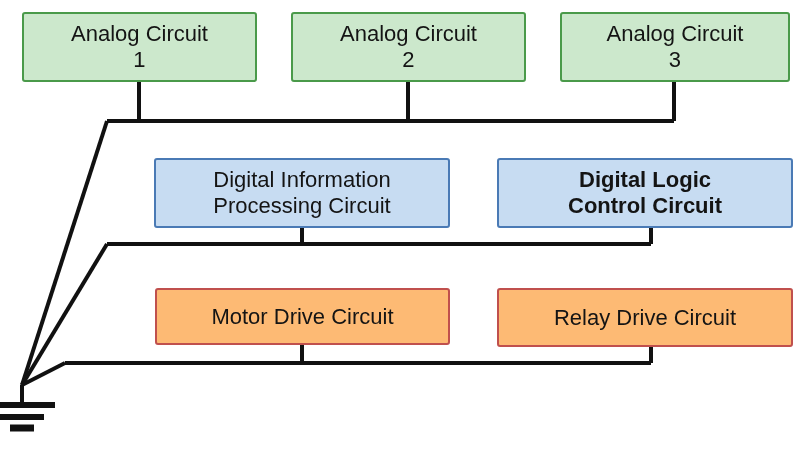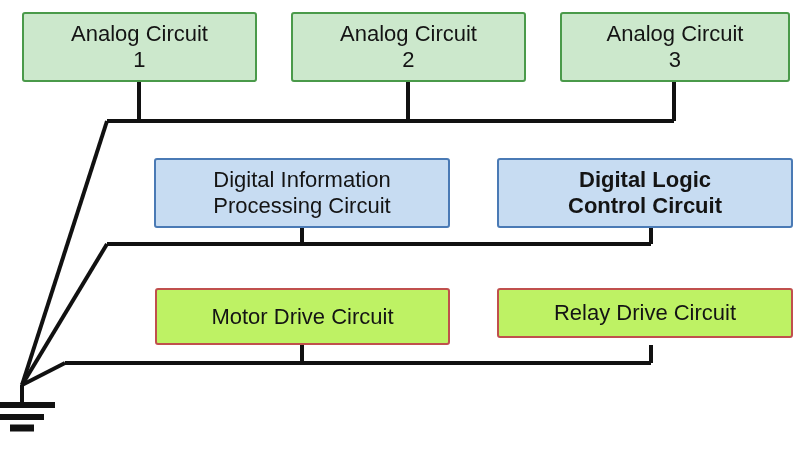--- a/index.html
+++ b/index.html
@@ -44,21 +44,21 @@
   }
   .node.green {
     background: #cce8cc;
     border-color: #4a9a4a;
   }
   .node.blue {
     background: #c7dcf2;
     border-color: #4a7ab5;
   }
   .node.red {
-    background: #bef264;
+    background: #fdba74;
     border-color: #c0504d;
   }
   .wire-line {
     stroke: #111111;
     stroke-width: 4;
     fill: none;
     stroke-linecap: butt;
   }
   .ground-bar {
     stroke: #111111;
@@ -96,16 +96,16 @@
 1</div>
       <div class="node green" style="left: 291px; top: 12px; width: 235px; height: 70px;">Analog Circuit
 2</div>
       <div class="node green" style="left: 560px; top: 12px; width: 230px; height: 70px;">Analog Circuit
 3</div>
       <div class="node blue" style="left: 154px; top: 158px; width: 296px; height: 70px;">Digital Information
 Processing Circuit</div>
       <div class="node blue" style="left: 497px; top: 158px; width: 296px; height: 70px; font-weight: bold;">Digital Logic
 Control Circuit</div>
       <div class="node red" style="left: 155px; top: 288px; width: 295px; height: 57px;">Motor Drive Circuit</div>
-      <div class="node red" style="left: 497px; top: 288px; width: 296px; height: 50px;">Relay Drive Circuit</div>
+      <div class="node red" style="left: 497px; top: 288px; width: 296px; height: 59px;">Relay Drive Circuit</div>
     </div>
 
 </div>
 
 </body></html>

